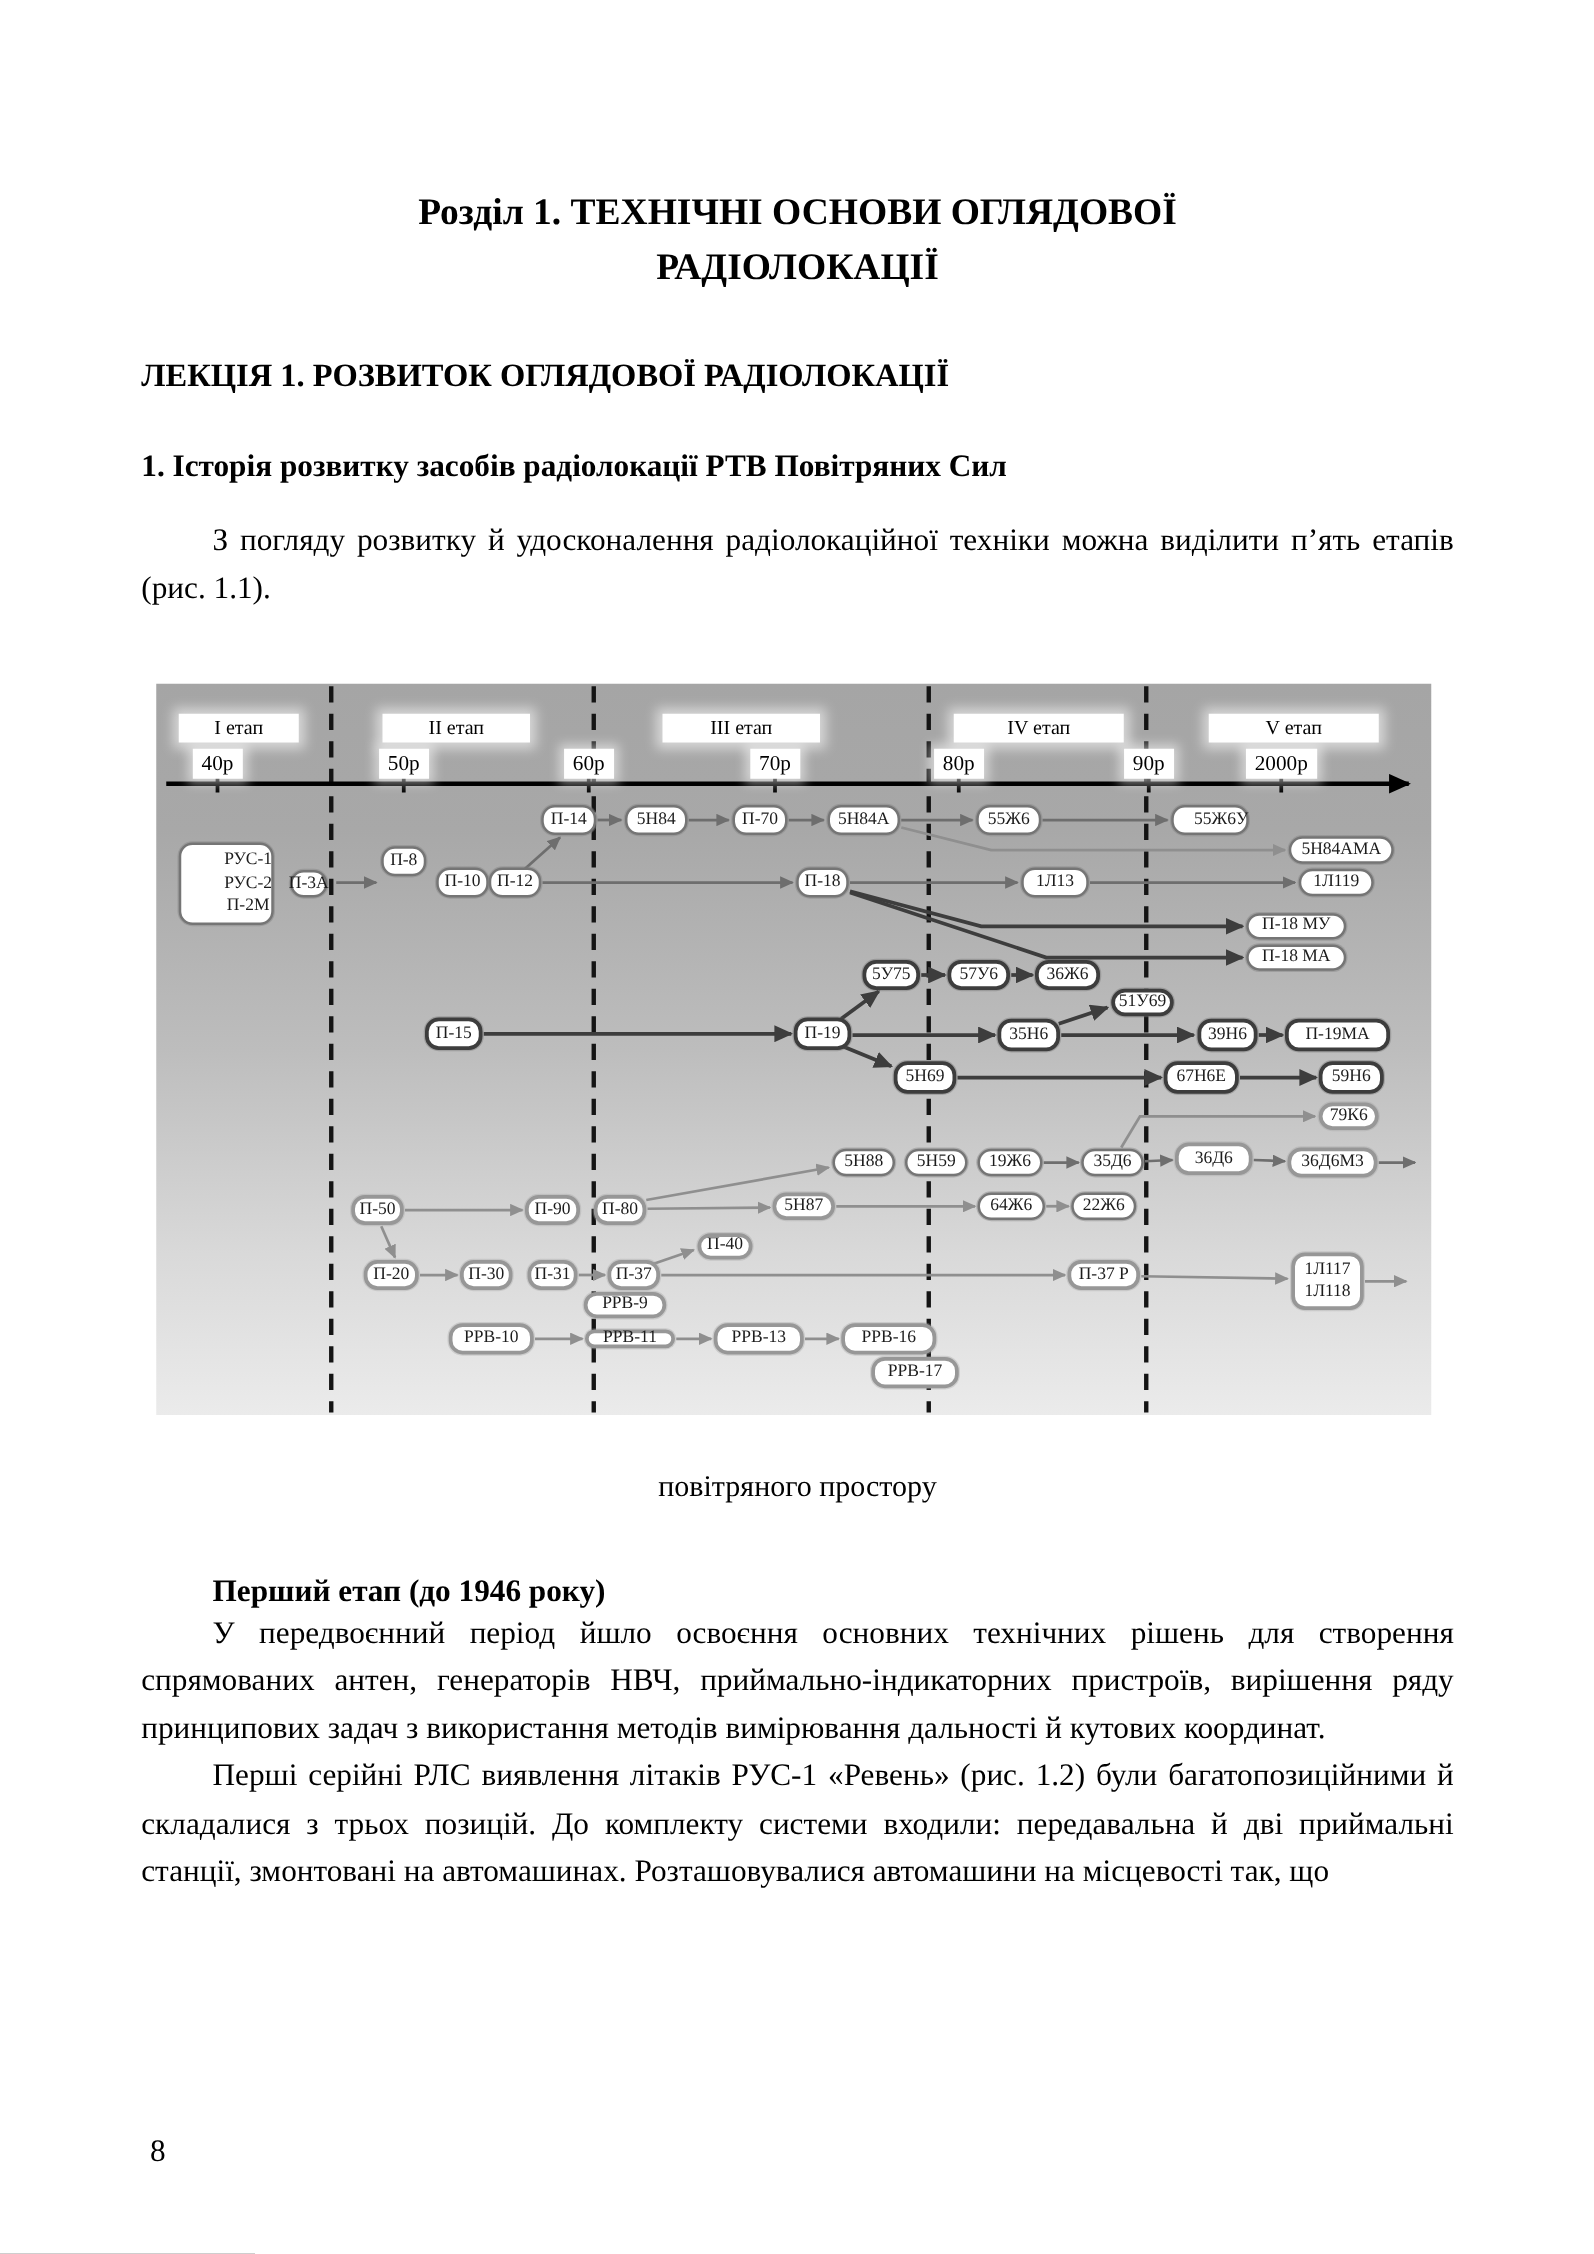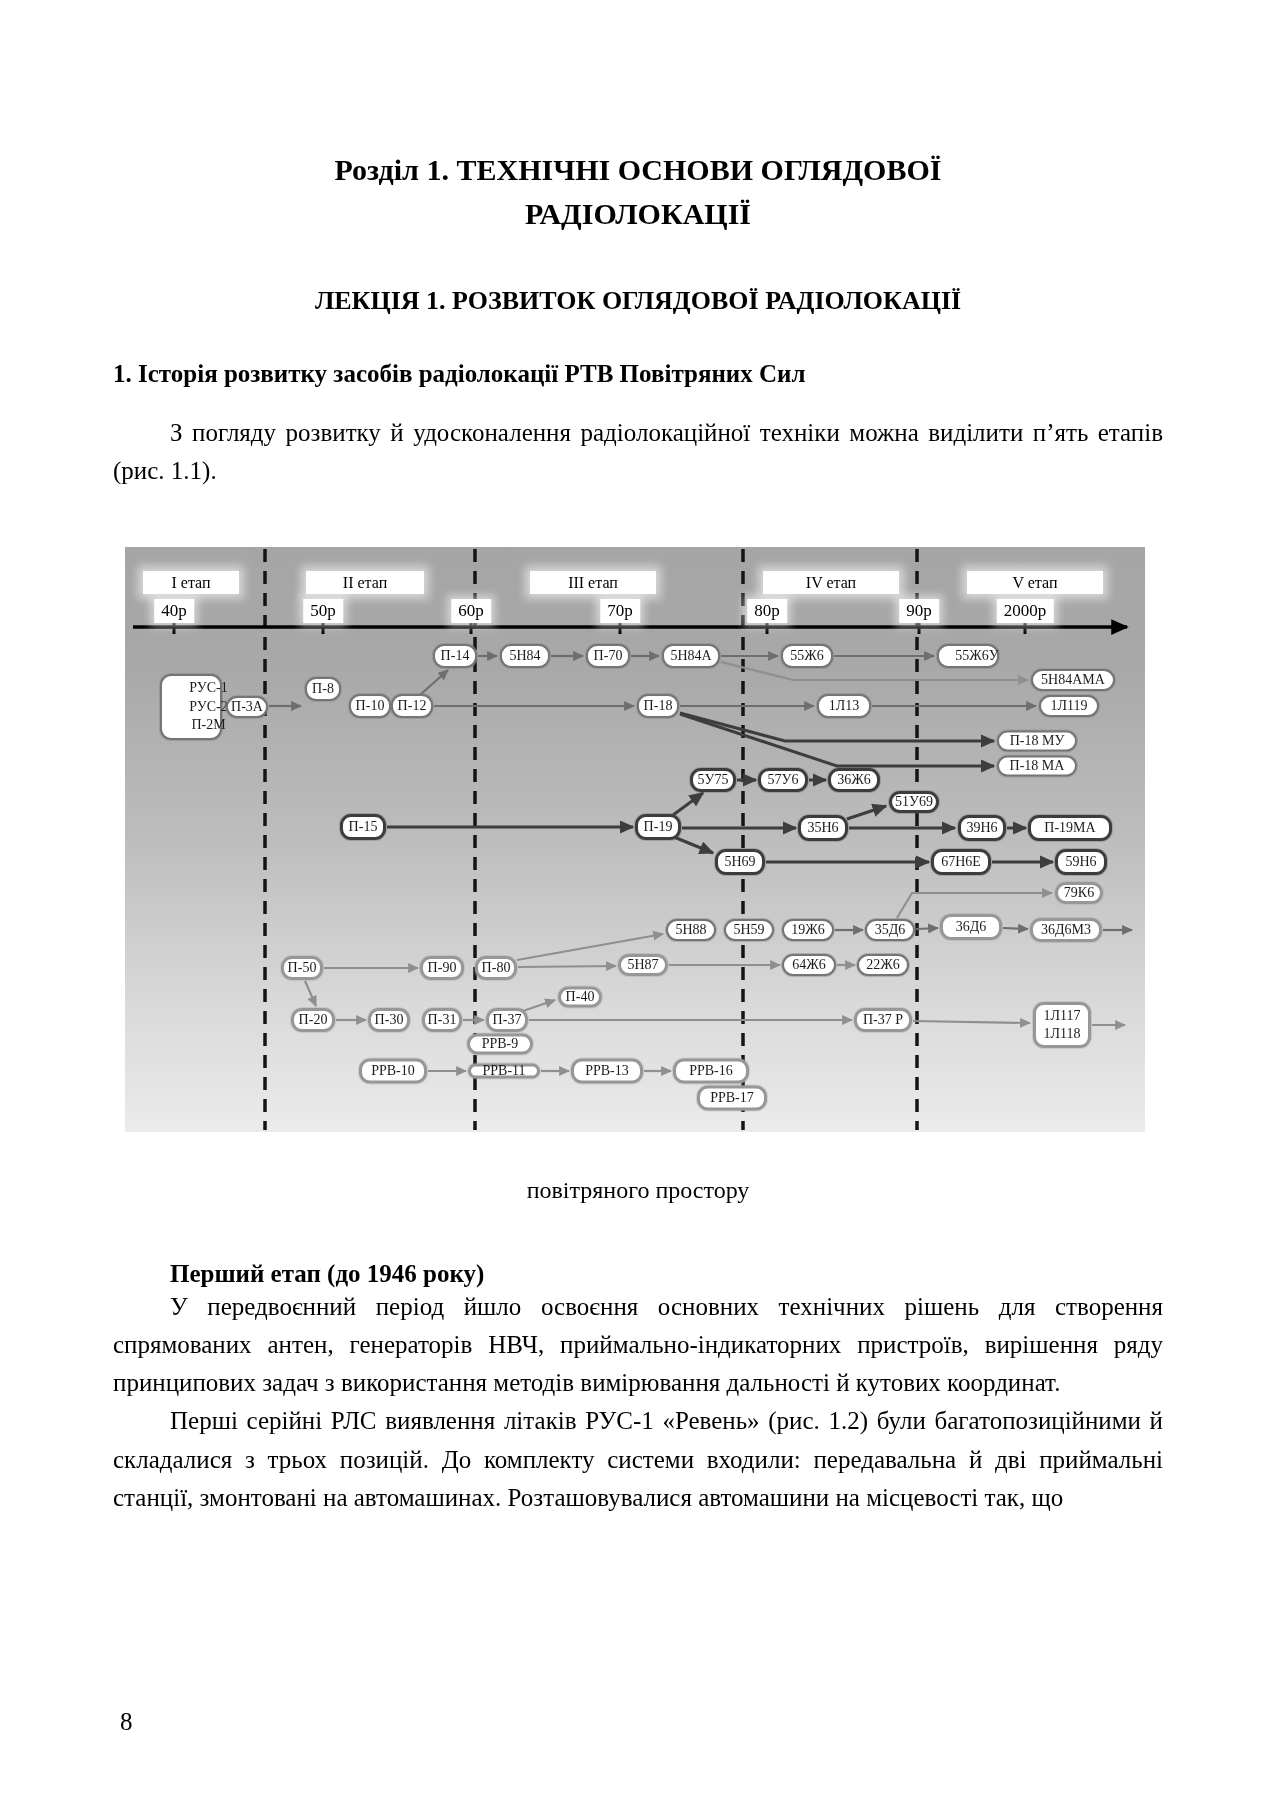--- a/index.html
+++ b/index.html
@@ -19,21 +19,21 @@
     width:720px;
     font-size:30px;
     line-height:1.47;
     font-weight:bold;
     text-align:center;
   }
   .lecture-title{
     margin-top:50px;
     font-size:26px;
     font-weight:bold;
-    text-align:center;
+    text-align:left;
   }
   .section-heading{
     margin-top:44px;
     font-size:25px;
     font-weight:bold;
   }
   p.body-par{
     margin:0;
     font-size:25px;
     line-height:1.53;
@@ -203,26 +203,26 @@
           <div class="stage-label" style="left: 468px; min-width: 126px;">III етап</div>
           <div class="stage-label" style="left: 706px; min-width: 136px;">IV етап</div>
           <div class="stage-label" style="left: 910px; min-width: 136px;">V етап</div>
           <div class="year-label" style="left: 49px;">40р</div>
           <div class="year-label" style="left: 198px;">50р</div>
           <div class="year-label" style="left: 346px;">60р</div>
           <div class="year-label" style="left: 495px;">70р</div>
           <div class="year-label" style="left: 642px;">80р</div>
           <div class="year-label" style="left: 794px;">90р</div>
           <div class="year-label" style="left: 900px;">2000р</div>
-          <div class="node mid" style="left: 66px; top: 160px; width: 62px; height: 66px; padding-left: 35px;">
+          <div class="node mid" style="left: 56px; top: 160px; width: 76px; height: 66px; padding-left: 35px;">
             <div>РУС-1</div>
             <div>РУС-2</div>
             <div>П-2М</div>
           </div>
-          <div class="node mid" style="left: 122px; top: 160px; width: 42px; height: 22px; align-items: center;">
+          <div class="node mid" style="left: 122px; top: 160px; width: 30px; height: 22px; align-items: center;">
             <div>П-3А</div>
           </div>
           <div class="node mid" style="left: 198px; top: 142px; width: 36px; height: 24px;">
             <div>П-8</div>
           </div>
           <div class="node mid" style="left: 245px; top: 159px; width: 42px; height: 24px;">
             <div>П-10</div>
           </div>
           <div class="node mid" style="left: 287px; top: 159px; width: 42px; height: 24px;">
             <div>П-12</div>

